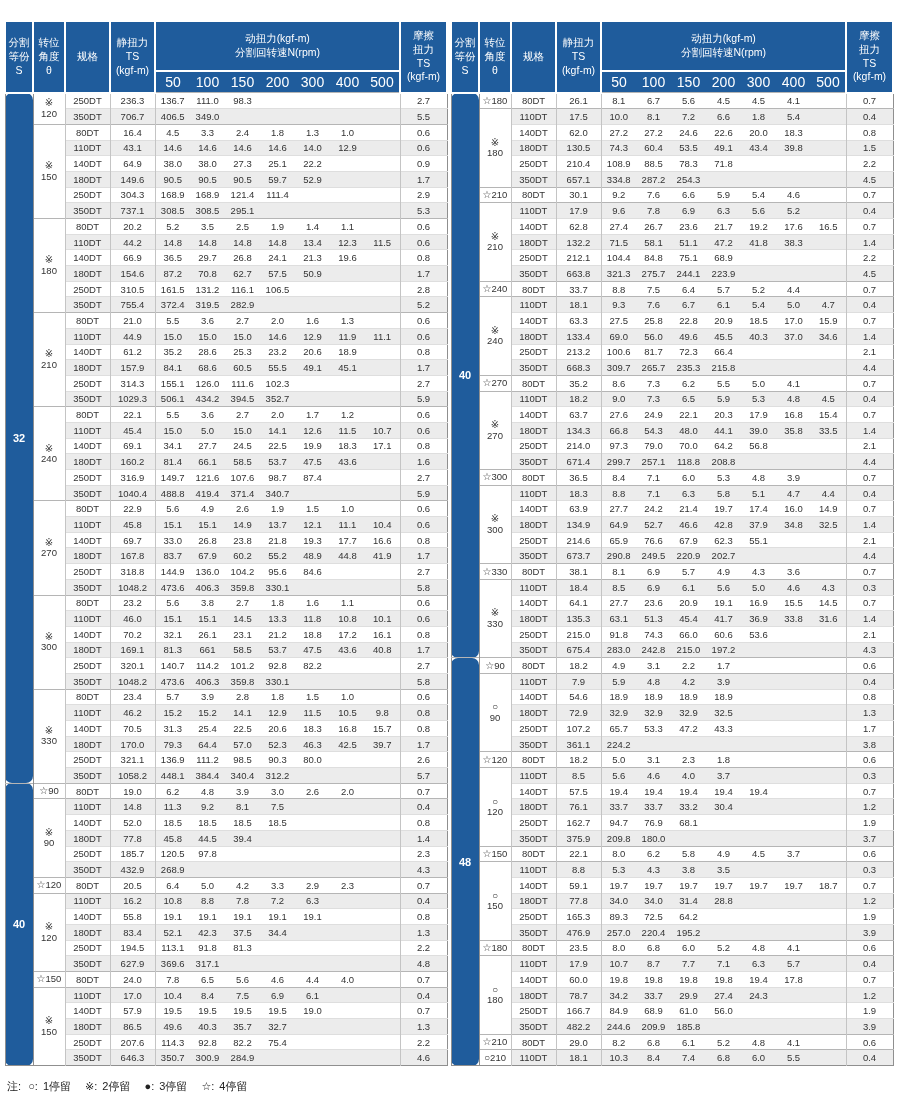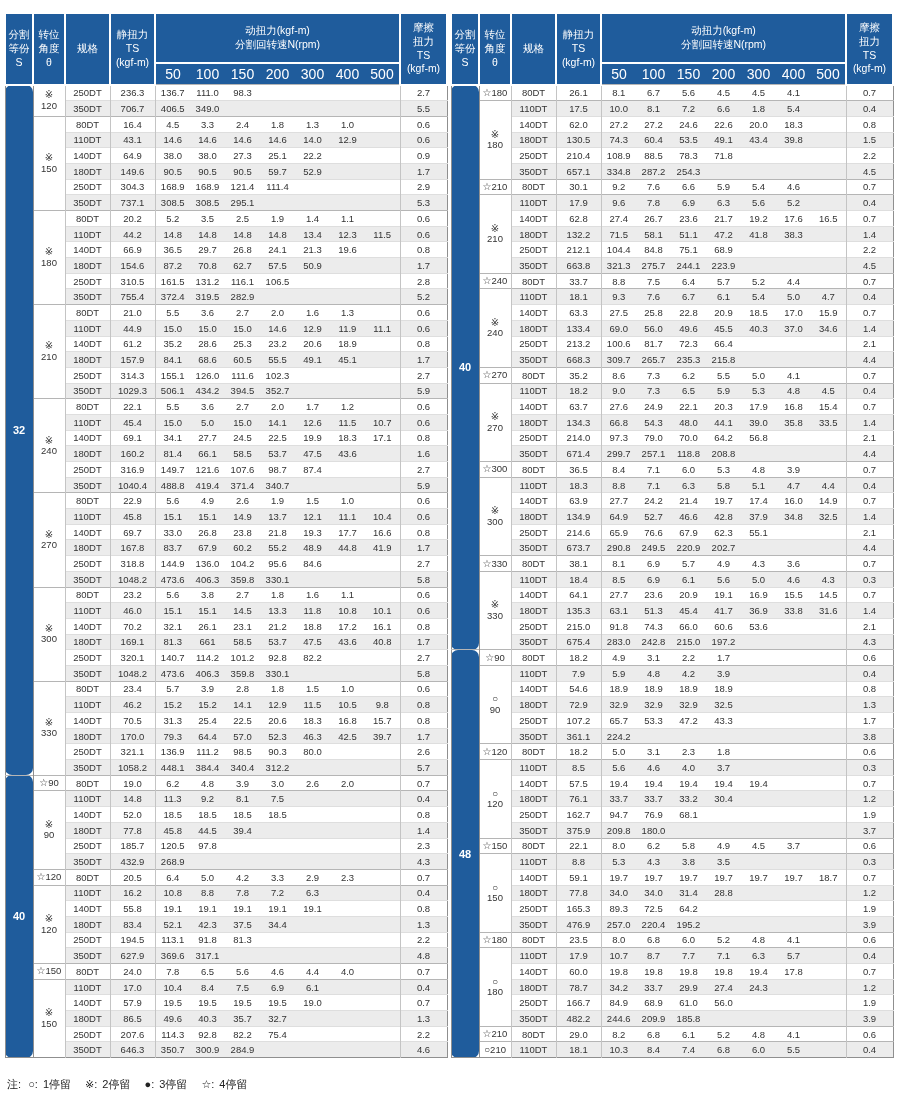--- a/index.html
+++ b/index.html
@@ -1,17 +1,17 @@
 <!DOCTYPE html>
 <html><head>
 <meta charset="utf-8">
 <style>
   html,body{margin:0;padding:0;background:#fff;}
   body{width:900px;height:1104px;font-family:"Liberation Sans","DejaVu Sans",sans-serif;overflow:hidden;}
-  .page{padding:12px 4px 0 4px;}
+  .page{padding:20px 4px 0 4px;}
   .tables{display:flex;gap:2px;align-items:flex-start;}
   table.spec{border-collapse:collapse;table-layout:fixed;width:444px;border:1px solid #8f8f8f;}
   
   thead th{background:#1f5c9c;color:#fff;font-weight:normal;font-size:10.5px;line-height:1.3;
            white-space:pre-line;padding:0;border:2px solid #fff;}
   thead tr.toprow th{height:48px;}
   thead tr.rpmrow th{height:20px;border:0;font-size:14px;}
   
   tbody td{font-size:9.5px;color:#333;text-align:center;height:14.7px;padding:0;
            border-top:1px solid #dedede;overflow:hidden;white-space:nowrap;}
@@ -20,21 +20,21 @@
   tbody tr.odd  td.d{background:#ececec;}
   td.scell{background:#1f5c9c;color:#fff;font-weight:bold;font-size:11px;border-right:1px solid #8f8f8f;border-radius:7px;}
   td.acell{background:#fff;color:#333;font-size:9.5px;line-height:1.15;border-right:1px solid #c4c4c4;}
   td.acell .sym{font-size:10px;display:block;}
   td.acell .num{display:block;}
   td.acell.inline .sym, td.acell.inline .num{display:inline;}
   td.spec{border-right:1px solid #c4c4c4;}
   td.ts{border-right:1px solid #c4c4c4;}
   td.dlast{border-right:1px solid #c4c4c4;}
   
-  .note{margin-top:19px;padding-left:3px;font-size:11px;color:#222;}
+  .note{margin-top:13px;padding-left:3px;font-size:11px;color:#222;}
   .note .sym{margin-left:14px;margin-right:2px;}
   .note .sym.first{margin-left:4px;}
 </style>
 </head>
 <body>
 
 <div class="page">
   <div class="tables">
 
     <table class="spec">

